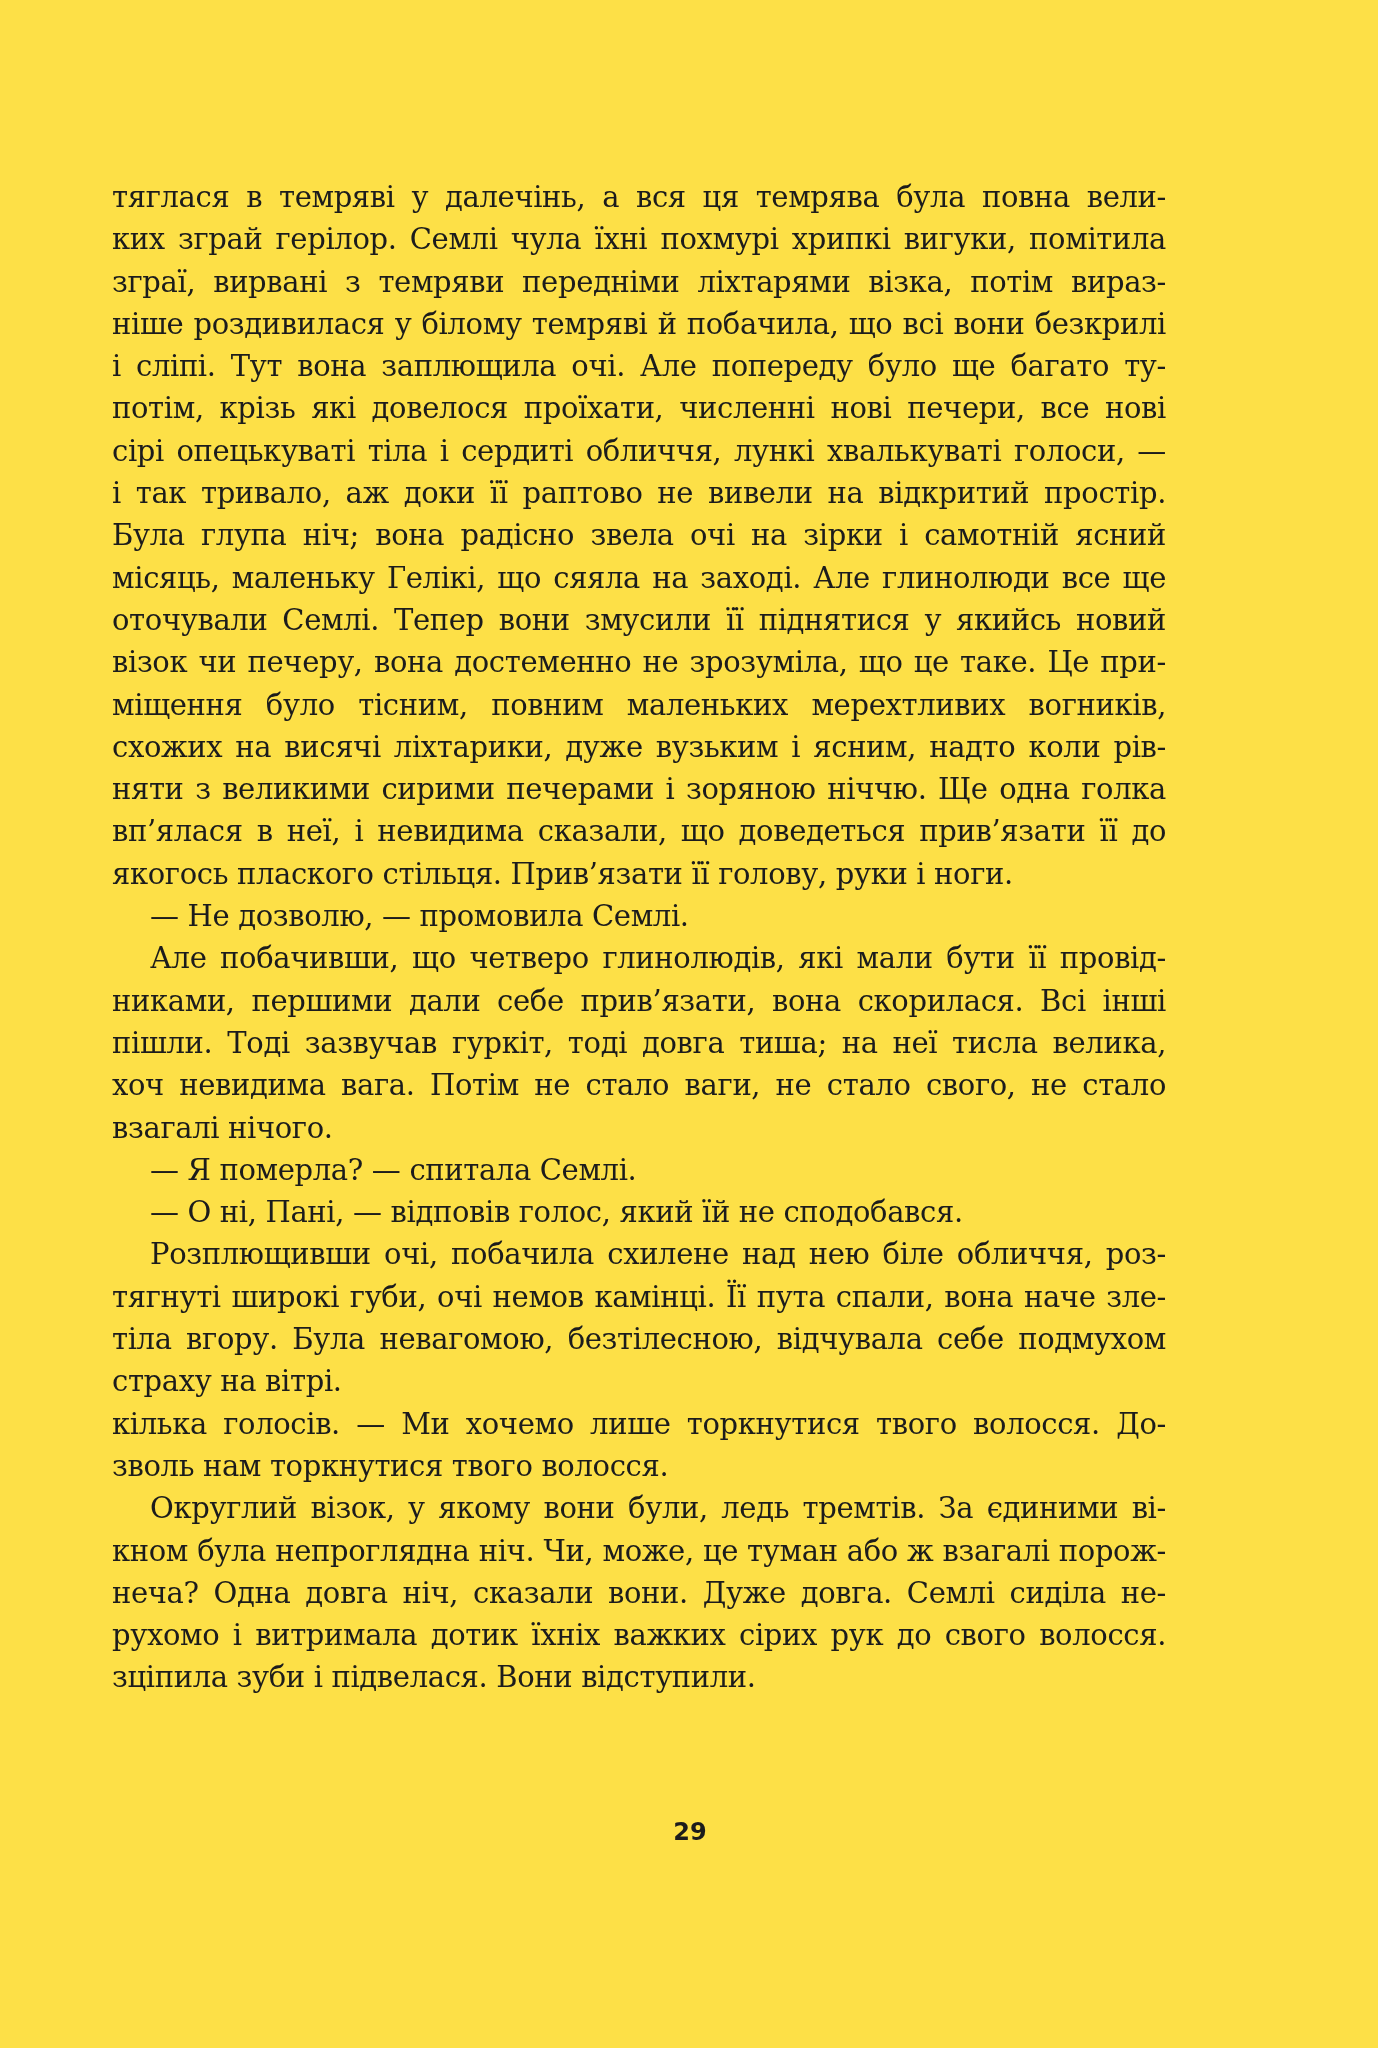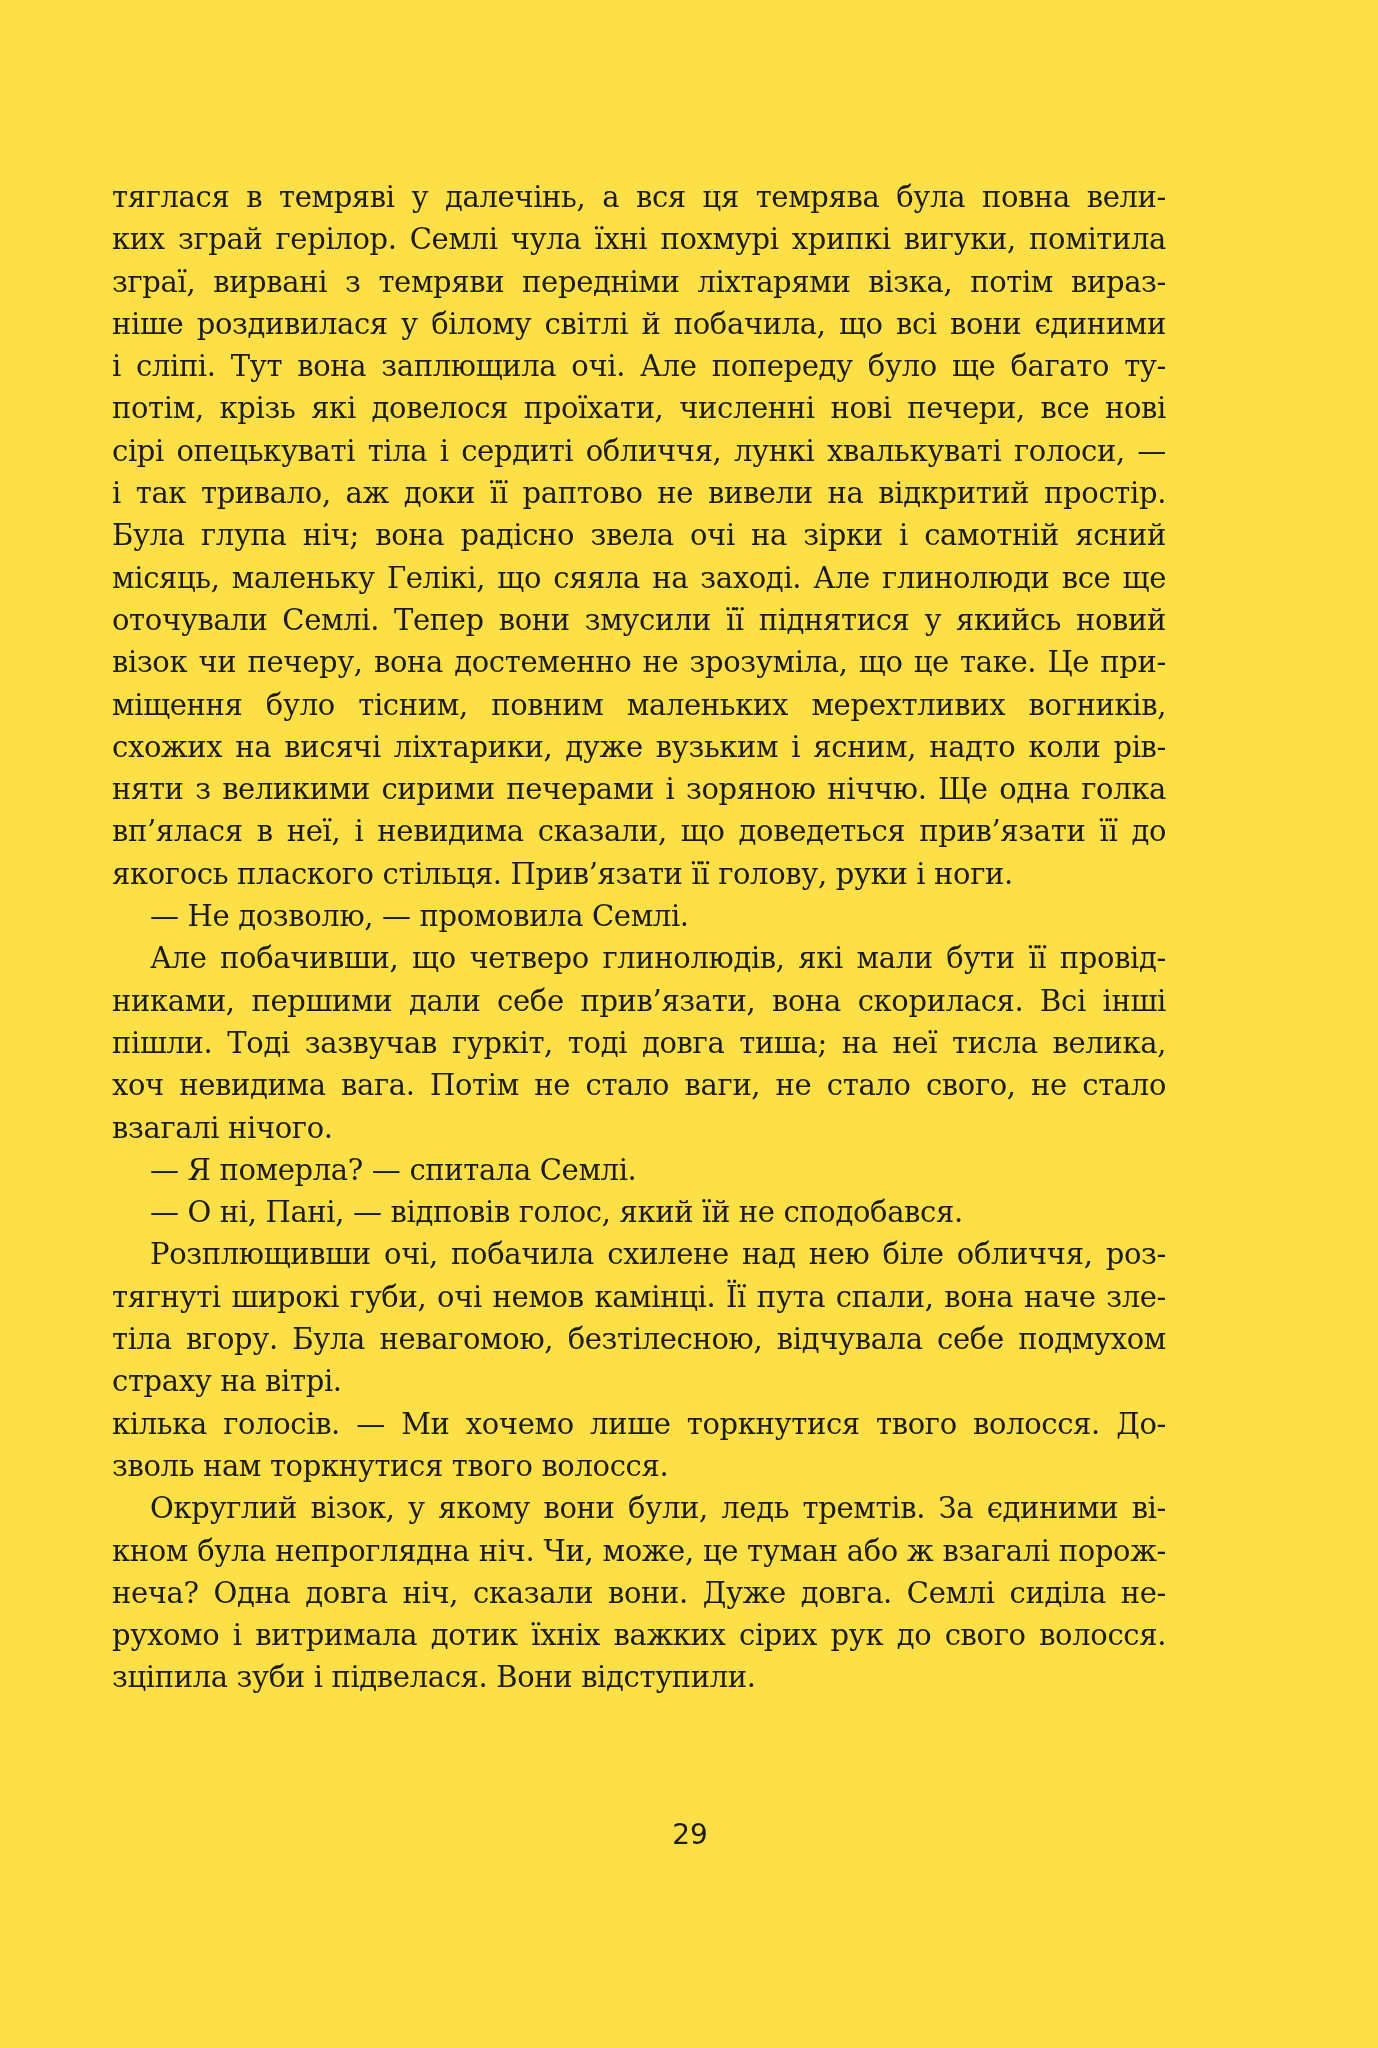--- a/index.html
+++ b/index.html
@@ -47,35 +47,36 @@
   .line.indent {
     padding-left: 38px;
   }
   .page-number {
     position: absolute;
     left: 0;
     width: 1378px;
     top: 1818px;
     text-align: center;
     font-family: "DejaVu Sans", "Liberation Sans", sans-serif;
-    font-size: 28px;
+    font-size: 24px;
     color: #1c1c1c;
     padding-left: 2px;
     box-sizing: border-box;
+    font-weight: bold;
   }
 </style>
 </head>
 <body>
 
 <div class="page">
   <div class="text-block">
     <span class="line">тяглася в темряві у далечінь, а вся ця темрява була повна вели-</span>
     <span class="line">ких зграй герілор. Семлі чула їхні похмурі хрипкі вигуки, помітила</span>
     <span class="line">зграї, вирвані з темряви передніми ліхтарями візка, потім вираз-</span>
-    <span class="line">ніше роздивилася у білому світлі й побачила, що всі вони єдиними</span>
+    <span class="line">ніше роздивилася у білому темряві й побачила, що всі вони безкрилі</span>
     <span class="line">і сліпі. Тут вона заплющила очі. Але попереду було ще багато ту-</span>
     <span class="line">потім, крізь які довелося проїхати, численні нові печери, все нові</span>
     <span class="line">сірі опецькуваті тіла і сердиті обличчя, лункі хвалькуваті голоси, —</span>
     <span class="line">і так тривало, аж доки її раптово не вивели на відкритий простір.</span>
     <span class="line">Була глупа ніч; вона радісно звела очі на зірки і самотній ясний</span>
     <span class="line">місяць, маленьку Гелікі, що сяяла на заході. Але глинолюди все ще</span>
     <span class="line">оточували Семлі. Тепер вони змусили її піднятися у якийсь новий</span>
     <span class="line">візок чи печеру, вона достеменно не зрозуміла, що це таке. Це при-</span>
     <span class="line">міщення було тісним, повним маленьких мерехтливих вогників,</span>
     <span class="line">схожих на висячі ліхтарики, дуже вузьким і ясним, надто коли рів-</span>

